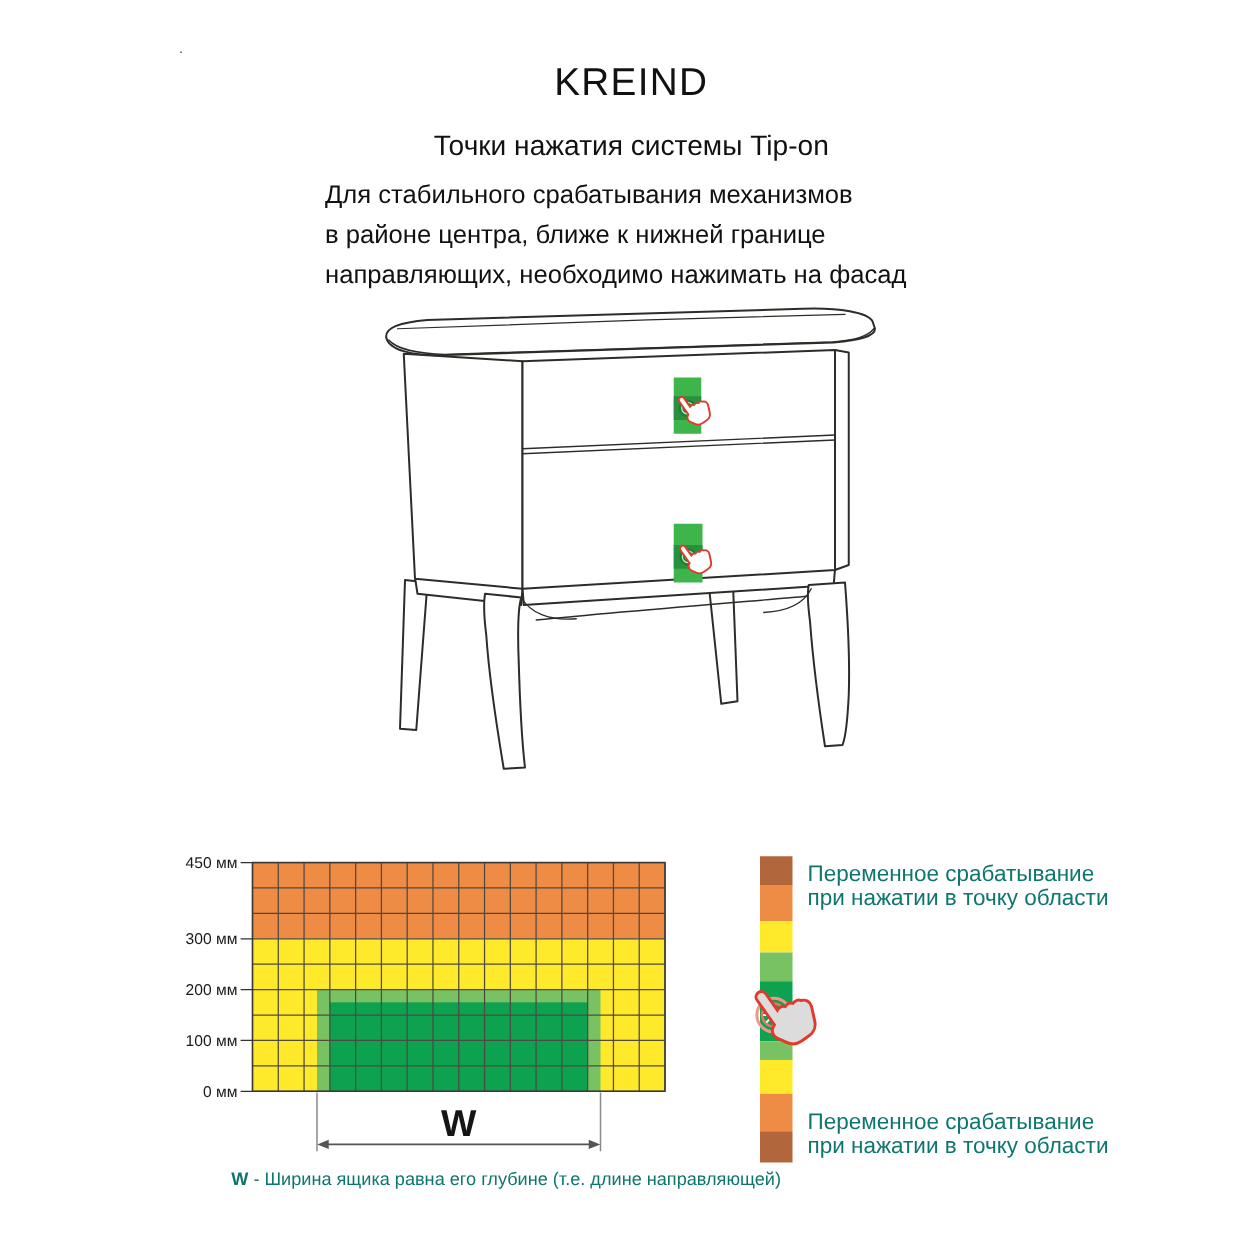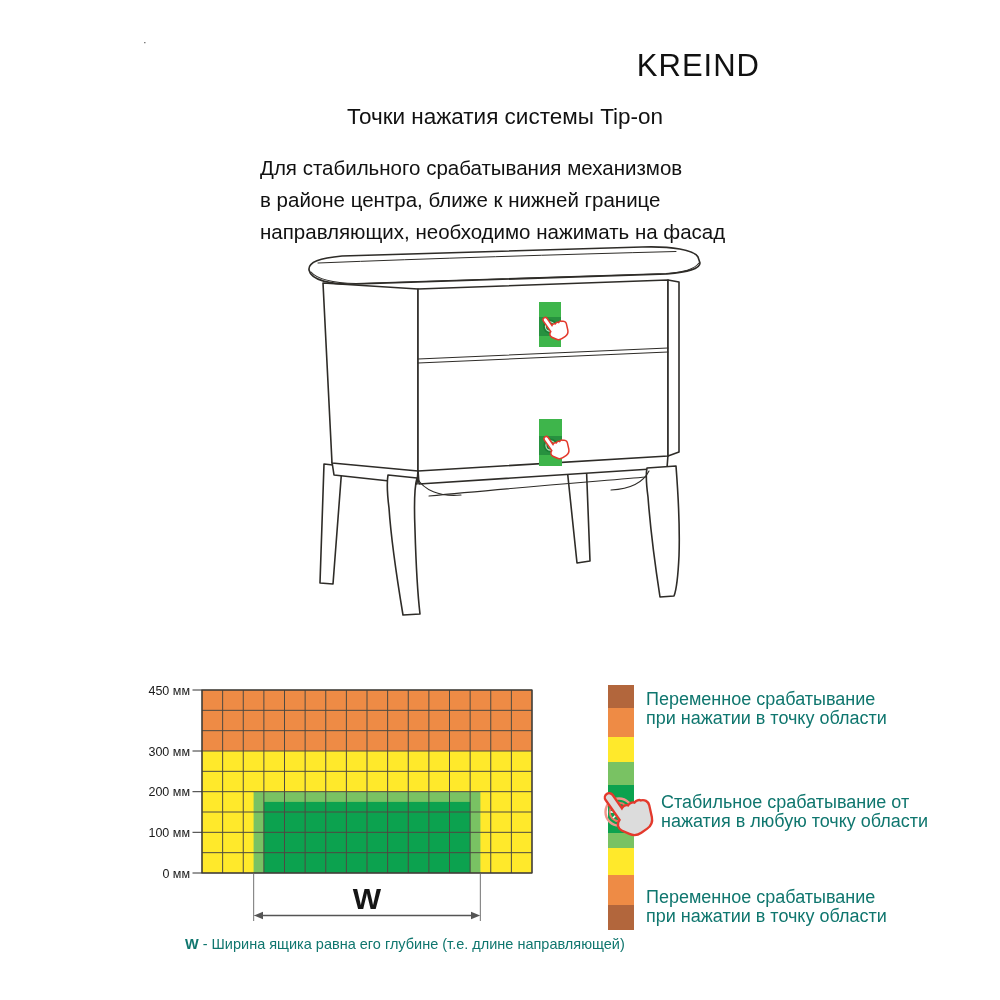--- a/index.html
+++ b/index.html
@@ -1,23 +1,23 @@
 <!DOCTYPE html>
 <html><head>
 <meta charset="utf-8">
 <style>
   html,body{margin:0;padding:0;background:#fff;}
   .canvas{position:relative;width:1000px;height:1000px;background:#fff;overflow:hidden;
           font-family:"Liberation Sans",sans-serif;color:#1a1a1a;}
   .corner-dot{position:absolute;left:143px;top:36px;font-size:11px;color:#444;}
-  .brand{position:absolute;left:250px;top:48px;width:510px;text-align:right;
+  .brand{position:absolute;left:250px;top:48px;width:510px;text-align:center;
          font-size:31px;letter-spacing:1px;color:#111;}
   .subtitle{position:absolute;left:250px;top:104px;width:510px;text-align:center;
             font-size:22.5px;color:#111;}
-  .desc{position:absolute;left:260px;top:140px;width:520px;font-size:20.5px;line-height:32px;color:#111;margin-top:12px;}
+  .desc{position:absolute;left:260px;top:140px;width:520px;font-size:20.5px;line-height:32px;color:#111;}
   .furniture{position:absolute;left:240px;top:235px;width:480px;height:400px;}
   .zonechart{position:absolute;left:130px;top:675px;width:480px;height:270px;}
   .zonechart text{font-family:"Liberation Sans",sans-serif;font-size:12.5px;fill:#1a1a1a;}
   .zonechart text.wlabel{font-size:30px;font-weight:bold;text-anchor:middle;fill:#151515;}
   .tick-label{text-anchor:end;}
   .z-orange{fill:#ee8b45;}
   .z-yellow{fill:#ffe92b;}
   .z-lgreen{fill:#79c263;}
   .z-dgreen{fill:#0ca24f;}
   .legend-strip{position:absolute;left:608px;top:685px;width:26px;height:245px;}
@@ -188,24 +188,20 @@
     <circle cx="619" cy="812" r="4.2" fill="#fff"></circle>
     <g transform="translate(620,813) rotate(-35) scale(1.8)">
       <use href="#hand" fill="#dcdcdc" stroke="#e3392c" stroke-width="1.3"></use>
     </g>
   </svg>
 
   <div class="legend-item li-0">
     <div>Переменное срабатывание</div>
     <div>при нажатии в точку области</div>
   </div>
-  <div class="legend-item li-1">
-    <div>Стабильное срабатывание от</div>
-    <div>нажатия в любую точку области</div>
-  </div>
   <div class="legend-item li-2">
     <div>Переменное срабатывание</div>
     <div>при нажатии в точку области</div>
   </div>
 
   <div class="caption">
     <b>W</b><span> - Ширина ящика равна его глубине (т.е. длине направляющей)</span>
   </div>
 
 </div>

